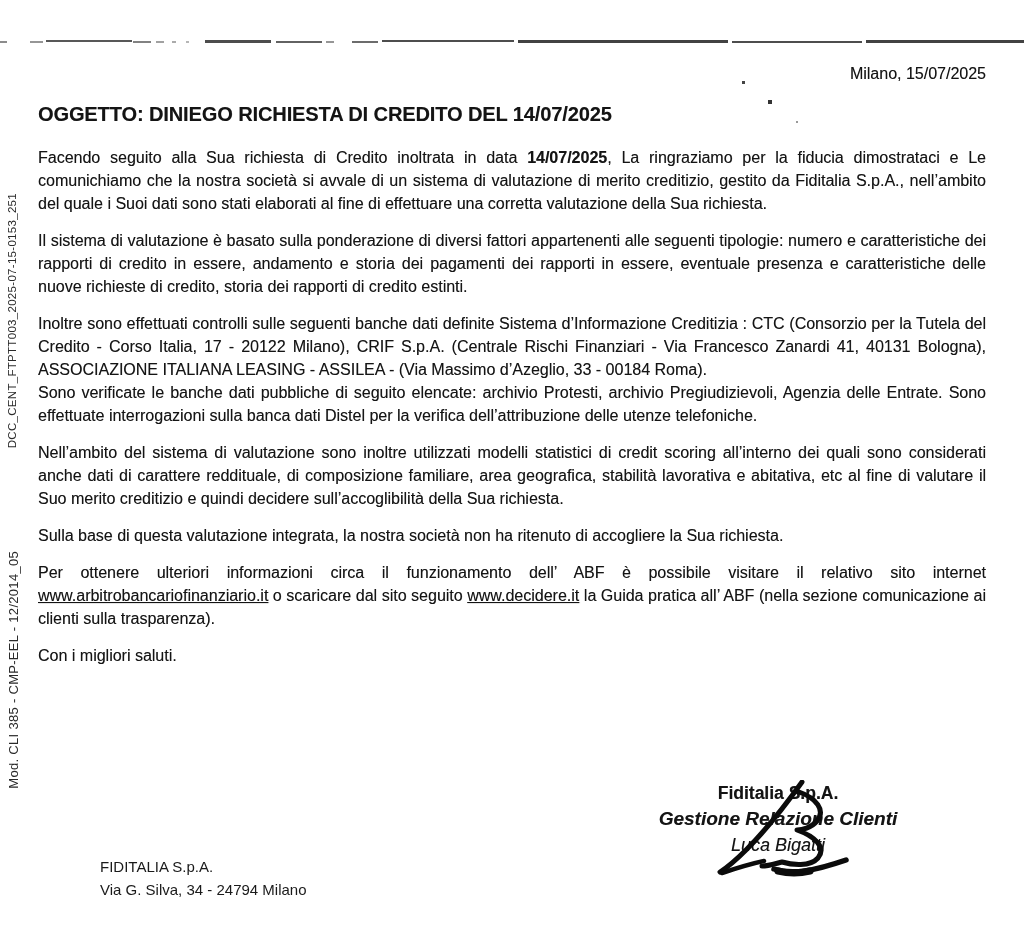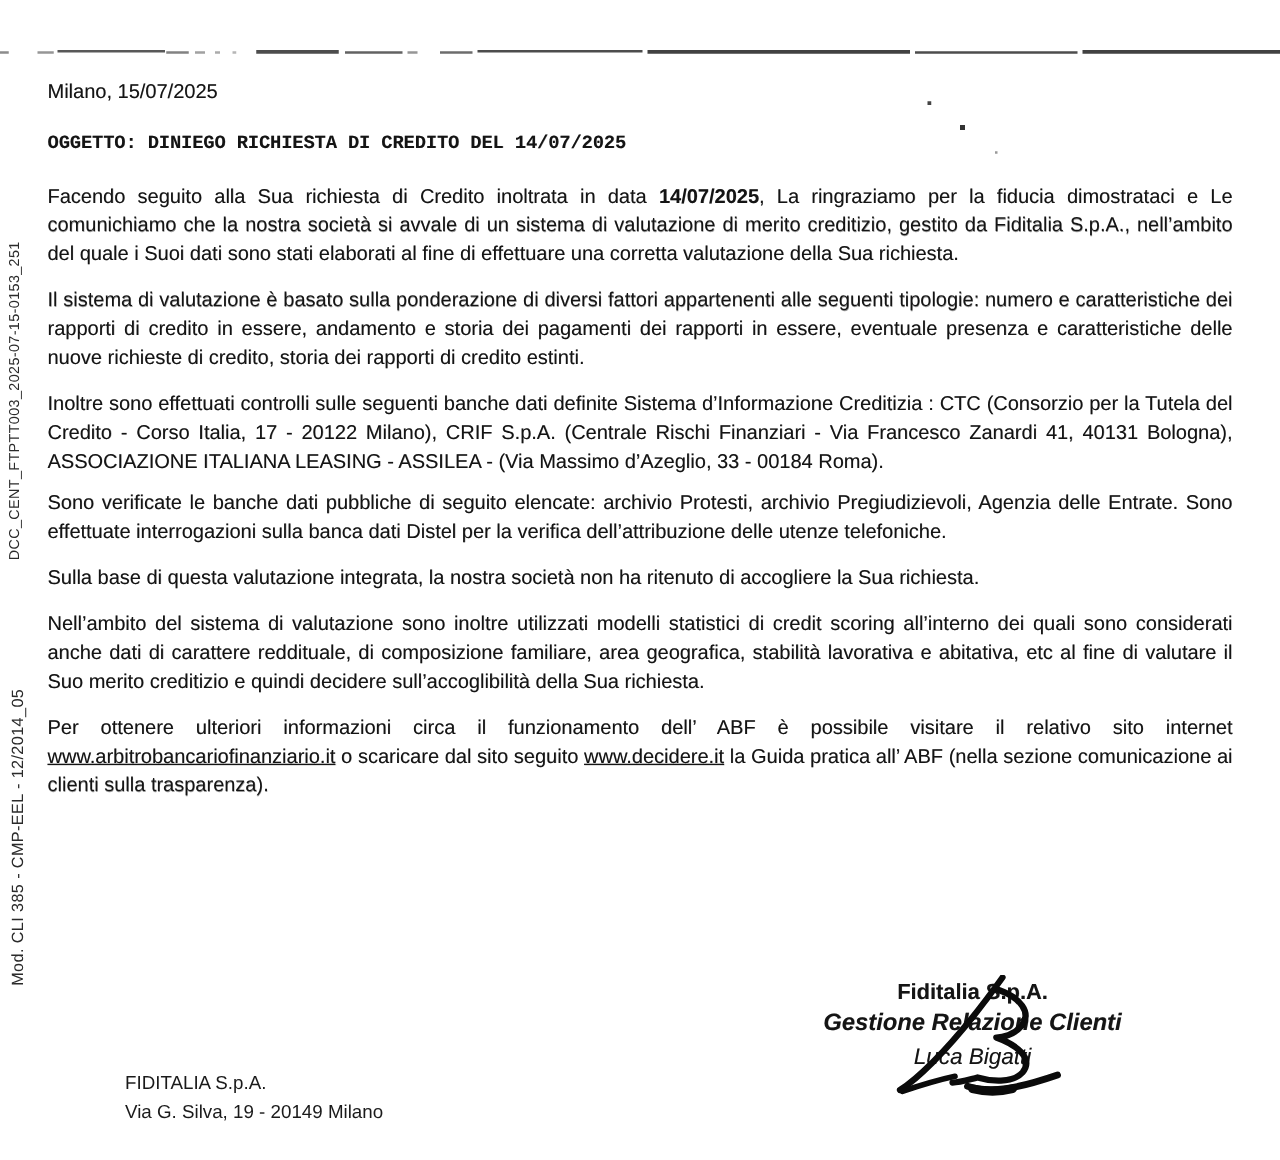--- a/index.html
+++ b/index.html
@@ -26,24 +26,24 @@
     letter-spacing:.3px;
   }
   .vt-top{top:193px;font-size:11.5px;}
   .vt-bottom{top:551px;font-size:13px;}
   
   .content{
     position:absolute;left:38px;top:62px;width:948px;
     font-size:16px;line-height:23px;
     text-shadow:0.25px 0.25px 0 rgba(0,0,0,.4);
   }
-  .date{margin:0 0 18px 0;}
-  .subject{font-weight:bold;font-size:15px;letter-spacing:-0.1px;margin:0 0 20px 0;font-family:Liberation Mono, monospace;}
+  .date{margin:0 0 18px 0;text-align:right;}
+  .subject{font-weight:bold;font-size:20px;letter-spacing:-0.1px;margin:0 0 20px 0;}
   .body p{margin:0 0 14px 0;text-align:justify;}
-  .body p.tight{margin-bottom:10px;}
+  .body p.tight{margin-bottom:0;}
   .body span.b{font-weight:bold;}
   .body span.u{text-decoration:underline;}
   
   .sigblock{
     position:absolute;left:628px;top:782px;width:300px;
     text-align:center;
     text-shadow:0.25px 0.25px 0 rgba(0,0,0,.4);
   }
   .sig-company{font-weight:bold;font-size:17.5px;line-height:23px;}
   .sig-dept{font-weight:bold;font-style:italic;font-size:19px;line-height:27px;}
@@ -86,39 +86,40 @@
   <div class="vtext vt-bottom">Mod. CLI 385 - CMP-EEL - 12/2014_05</div>
 
   <div class="content">
     <div class="date">Milano, 15/07/2025</div>
     <div class="subject">OGGETTO: DINIEGO RICHIESTA DI CREDITO DEL 14/07/2025</div>
     <div class="body">
         <p><span>Facendo seguito alla Sua richiesta di Credito inoltrata in data </span><span class="b">14/07/2025</span><span>, La ringraziamo per la fiducia dimostrataci e Le comunichiamo che la nostra società si avvale di un sistema di valutazione di merito creditizio, gestito da Fiditalia S.p.A., nell’ambito del quale i Suoi dati sono stati elaborati al fine di effettuare una corretta valutazione della Sua richiesta.</span></p>
         <p><span>Il sistema di valutazione è basato sulla ponderazione di diversi fattori appartenenti alle seguenti tipologie: numero e caratteristiche dei rapporti di credito in essere, andamento e storia dei pagamenti dei rapporti in essere, eventuale presenza e caratteristiche delle nuove richieste di credito, storia dei rapporti di credito estinti.</span></p>
         <p class="tight"><span>Inoltre sono effettuati controlli sulle seguenti banche dati definite Sistema d’Informazione Creditizia : CTC (Consorzio per la Tutela del Credito - Corso Italia, 17 - 20122 Milano), CRIF S.p.A. (Centrale Rischi Finanziari - Via Francesco Zanardi 41, 40131 Bologna), ASSOCIAZIONE ITALIANA LEASING - ASSILEA - (Via Massimo d’Azeglio, 33 - 00184 Roma).</span></p>
         <p><span>Sono verificate le banche dati pubbliche di seguito elencate: archivio Protesti, archivio Pregiudizievoli, Agenzia delle Entrate. Sono effettuate interrogazioni sulla banca dati Distel per la verifica dell’attribuzione delle utenze telefoniche.</span></p>
+        <p><span>Nell’ambito del sistema di valutazione sono inoltre utilizzati modelli statistici di credit scoring all’interno dei quali sono considerati anche dati di carattere reddituale, di composizione familiare, area geografica, stabilità lavorativa e abitativa, etc al fine di valutare il Suo merito creditizio e quindi decidere sull’accoglibilità della Sua richiesta.</span></p>
         <p><span>Sulla base di questa valutazione integrata, la nostra società non ha ritenuto di accogliere la Sua richiesta.</span></p>
-        <p><span>Nell’ambito del sistema di valutazione sono inoltre utilizzati modelli statistici di credit scoring all’interno dei quali sono considerati anche dati di carattere reddituale, di composizione familiare, area geografica, stabilità lavorativa e abitativa, etc al fine di valutare il Suo merito creditizio e quindi decidere sull’accoglibilità della Sua richiesta.</span></p>
         <p><span>Per ottenere ulteriori informazioni circa il funzionamento dell’ ABF è possibile visitare il relativo sito internet </span><span class="u">www.arbitrobancariofinanziario.it</span><span> o scaricare dal sito seguito </span><span class="u">www.decidere.it</span><span> la Guida pratica all’ ABF (nella sezione comunicazione ai clienti sulla trasparenza).</span></p>
+        <p><span>Con i migliori saluti.</span></p>
       </div>
   </div>
 
   <div class="sigblock">
     <div class="sig-company">Fiditalia S.p.A.</div>
     <div class="sig-dept">Gestione Relazione Clienti</div>
     <div class="sig-name">Luca Bigatti</div>
     <svg class="scrawl" width="160" height="100" viewBox="0 0 160 100">
       <g fill="none" stroke="#0b0b0b" stroke-linecap="round" stroke-linejoin="round">
         <path d="M 96 2 C 86 16, 62 48, 40 70 C 30 80, 22 87, 14 92" stroke-width="5"></path>
         <path d="M 93 12 C 110 18, 120 30, 111 41 C 105 48, 96 50, 91 50 C 108 56, 121 67, 112 78 C 104 87, 86 85, 76 82 C 68 84, 62 86, 56 86" stroke-width="5"></path>
         <path d="M 68 89 C 86 95, 108 91, 140 80" stroke-width="5.5"></path>
         <path d="M 72 91 C 84 94, 96 93, 104 91" stroke-width="7"></path>
         <path d="M 16 93 C 28 89, 44 84, 58 81" stroke-width="4.5"></path>
       </g>
     </svg>
   </div>
 
   <div class="footer">
     <div>FIDITALIA S.p.A.</div>
-    <div>Via G. Silva, 19 - 20149 Milano</div>
+    <div>Via G. Silva, 34 - 24794 Milano</div>
   </div>
 
 </div>
 
 </body></html>

